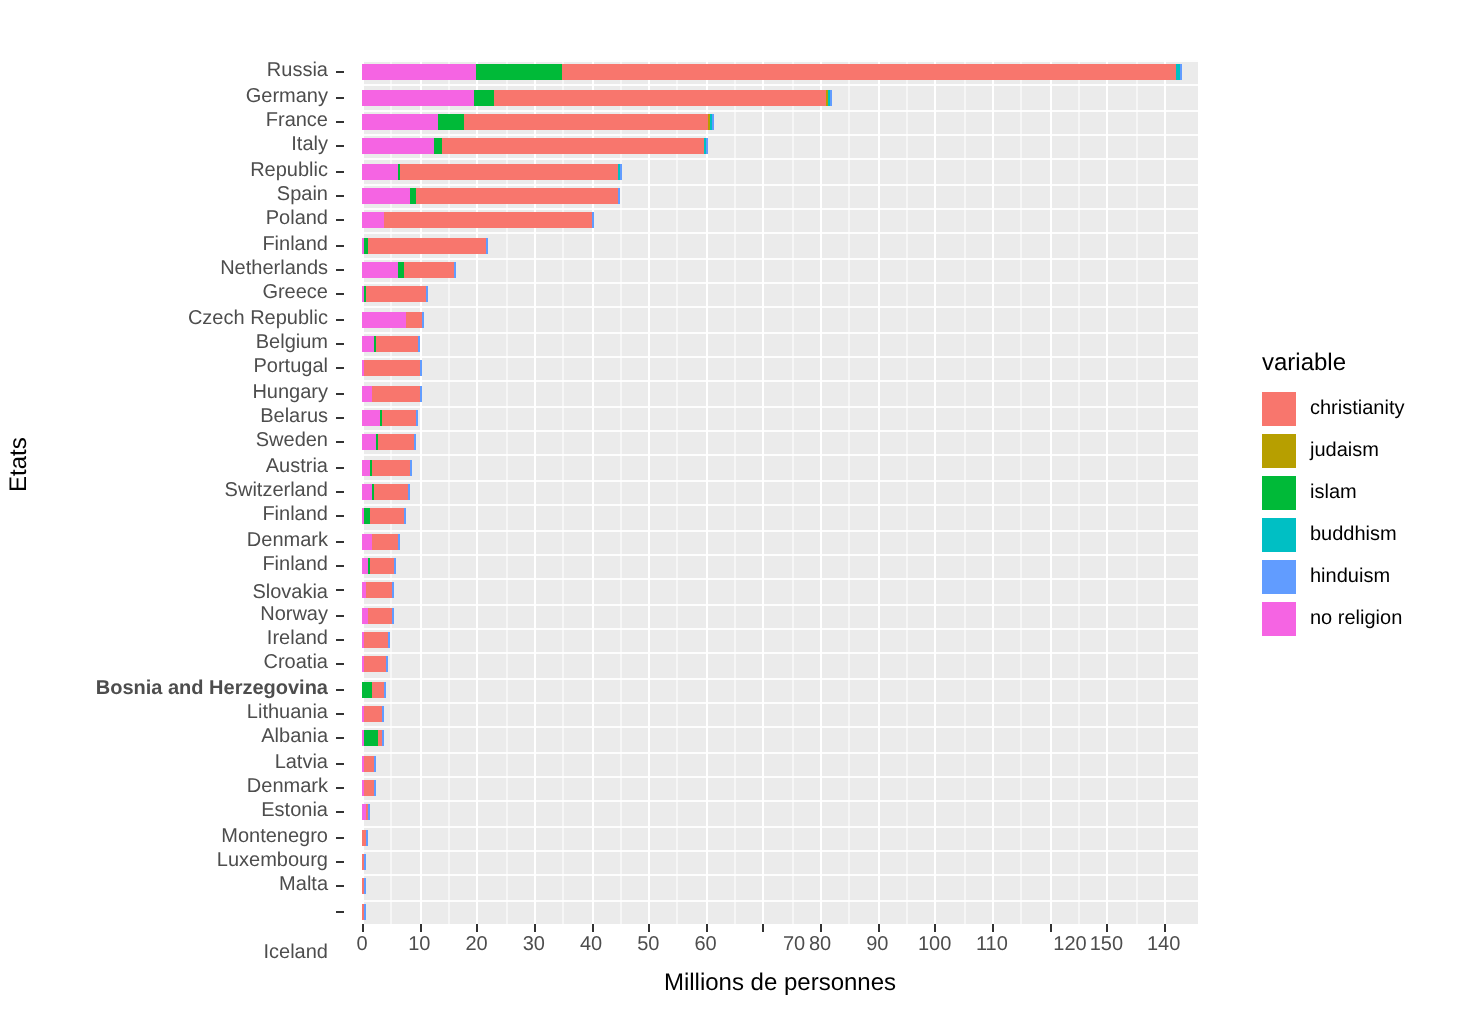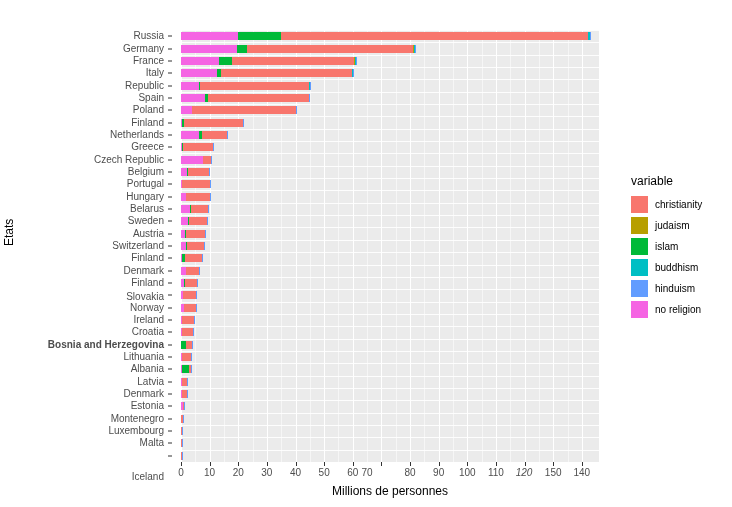--- a/index.html
+++ b/index.html
@@ -612,31 +612,31 @@
       <div class="xtick-label" style="left: 57.2603px;">20</div>
       <div class="xtick-mark" style="left: 85.8904px;"></div>
       <div class="xtick-label" style="left: 85.8904px;">30</div>
       <div class="xtick-mark" style="left: 114.521px;"></div>
       <div class="xtick-label" style="left: 114.521px;">40</div>
       <div class="xtick-mark" style="left: 143.151px;"></div>
       <div class="xtick-label" style="left: 143.151px;">50</div>
       <div class="xtick-mark" style="left: 171.781px;"></div>
       <div class="xtick-label" style="left: 171.781px;">60</div>
       <div class="xtick-mark" style="left: 200.411px;"></div>
-      <div class="xtick-label" style="left: 186px;">70</div>
+      <div class="xtick-label" style="left: 216px;">70</div>
       <div class="xtick-mark" style="left: 229.041px;"></div>
       <div class="xtick-label" style="left: 229.041px;">80</div>
       <div class="xtick-mark" style="left: 257.671px;"></div>
       <div class="xtick-label" style="left: 257.671px;">90</div>
       <div class="xtick-mark" style="left: 286.301px;"></div>
       <div class="xtick-label" style="left: 286.301px;">100</div>
       <div class="xtick-mark" style="left: 314.932px;"></div>
       <div class="xtick-label" style="left: 314.932px;">110</div>
       <div class="xtick-mark" style="left: 343.562px;"></div>
-      <div class="xtick-label" style="left: 343px; font-style: italic;">120</div>
+      <div class="xtick-label" style="left: 354px;">120</div>
       <div class="xtick-mark" style="left: 372.192px;"></div>
       <div class="xtick-label" style="left: 372.192px;">150</div>
       <div class="xtick-mark" style="left: 400.822px;"></div>
       <div class="xtick-label" style="left: 400.822px;">140</div>
     </div>
 
   <div id="legend">
     <div id="legend-title">variable</div>
     <div id="legend-items">
         <div class="legend-item">

